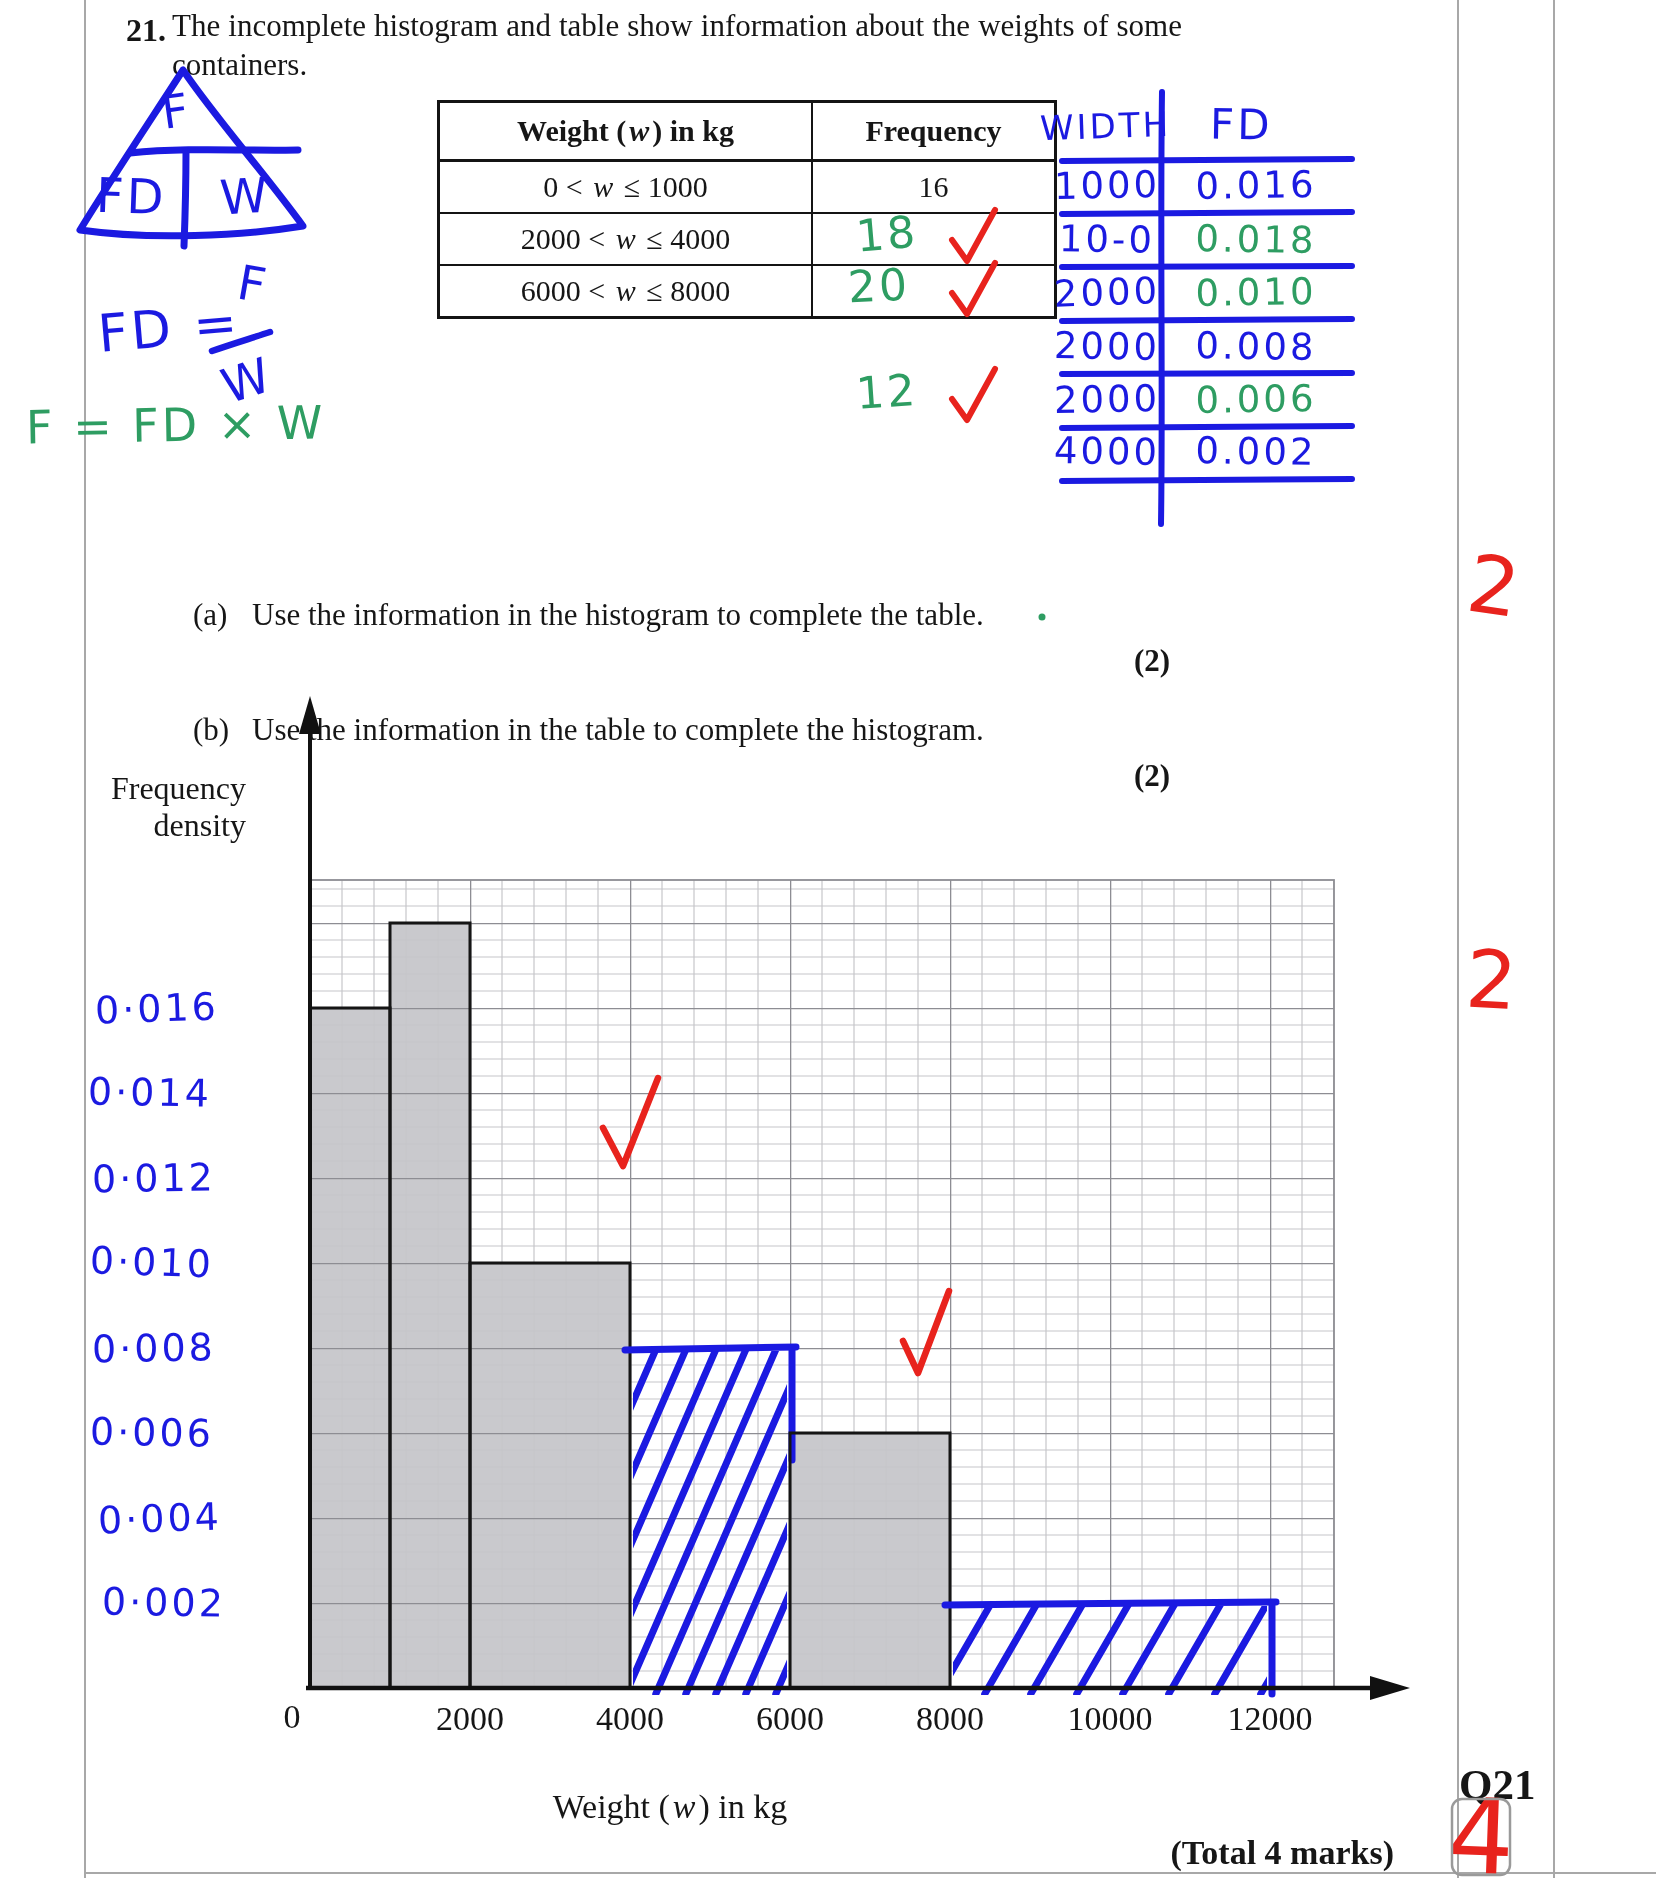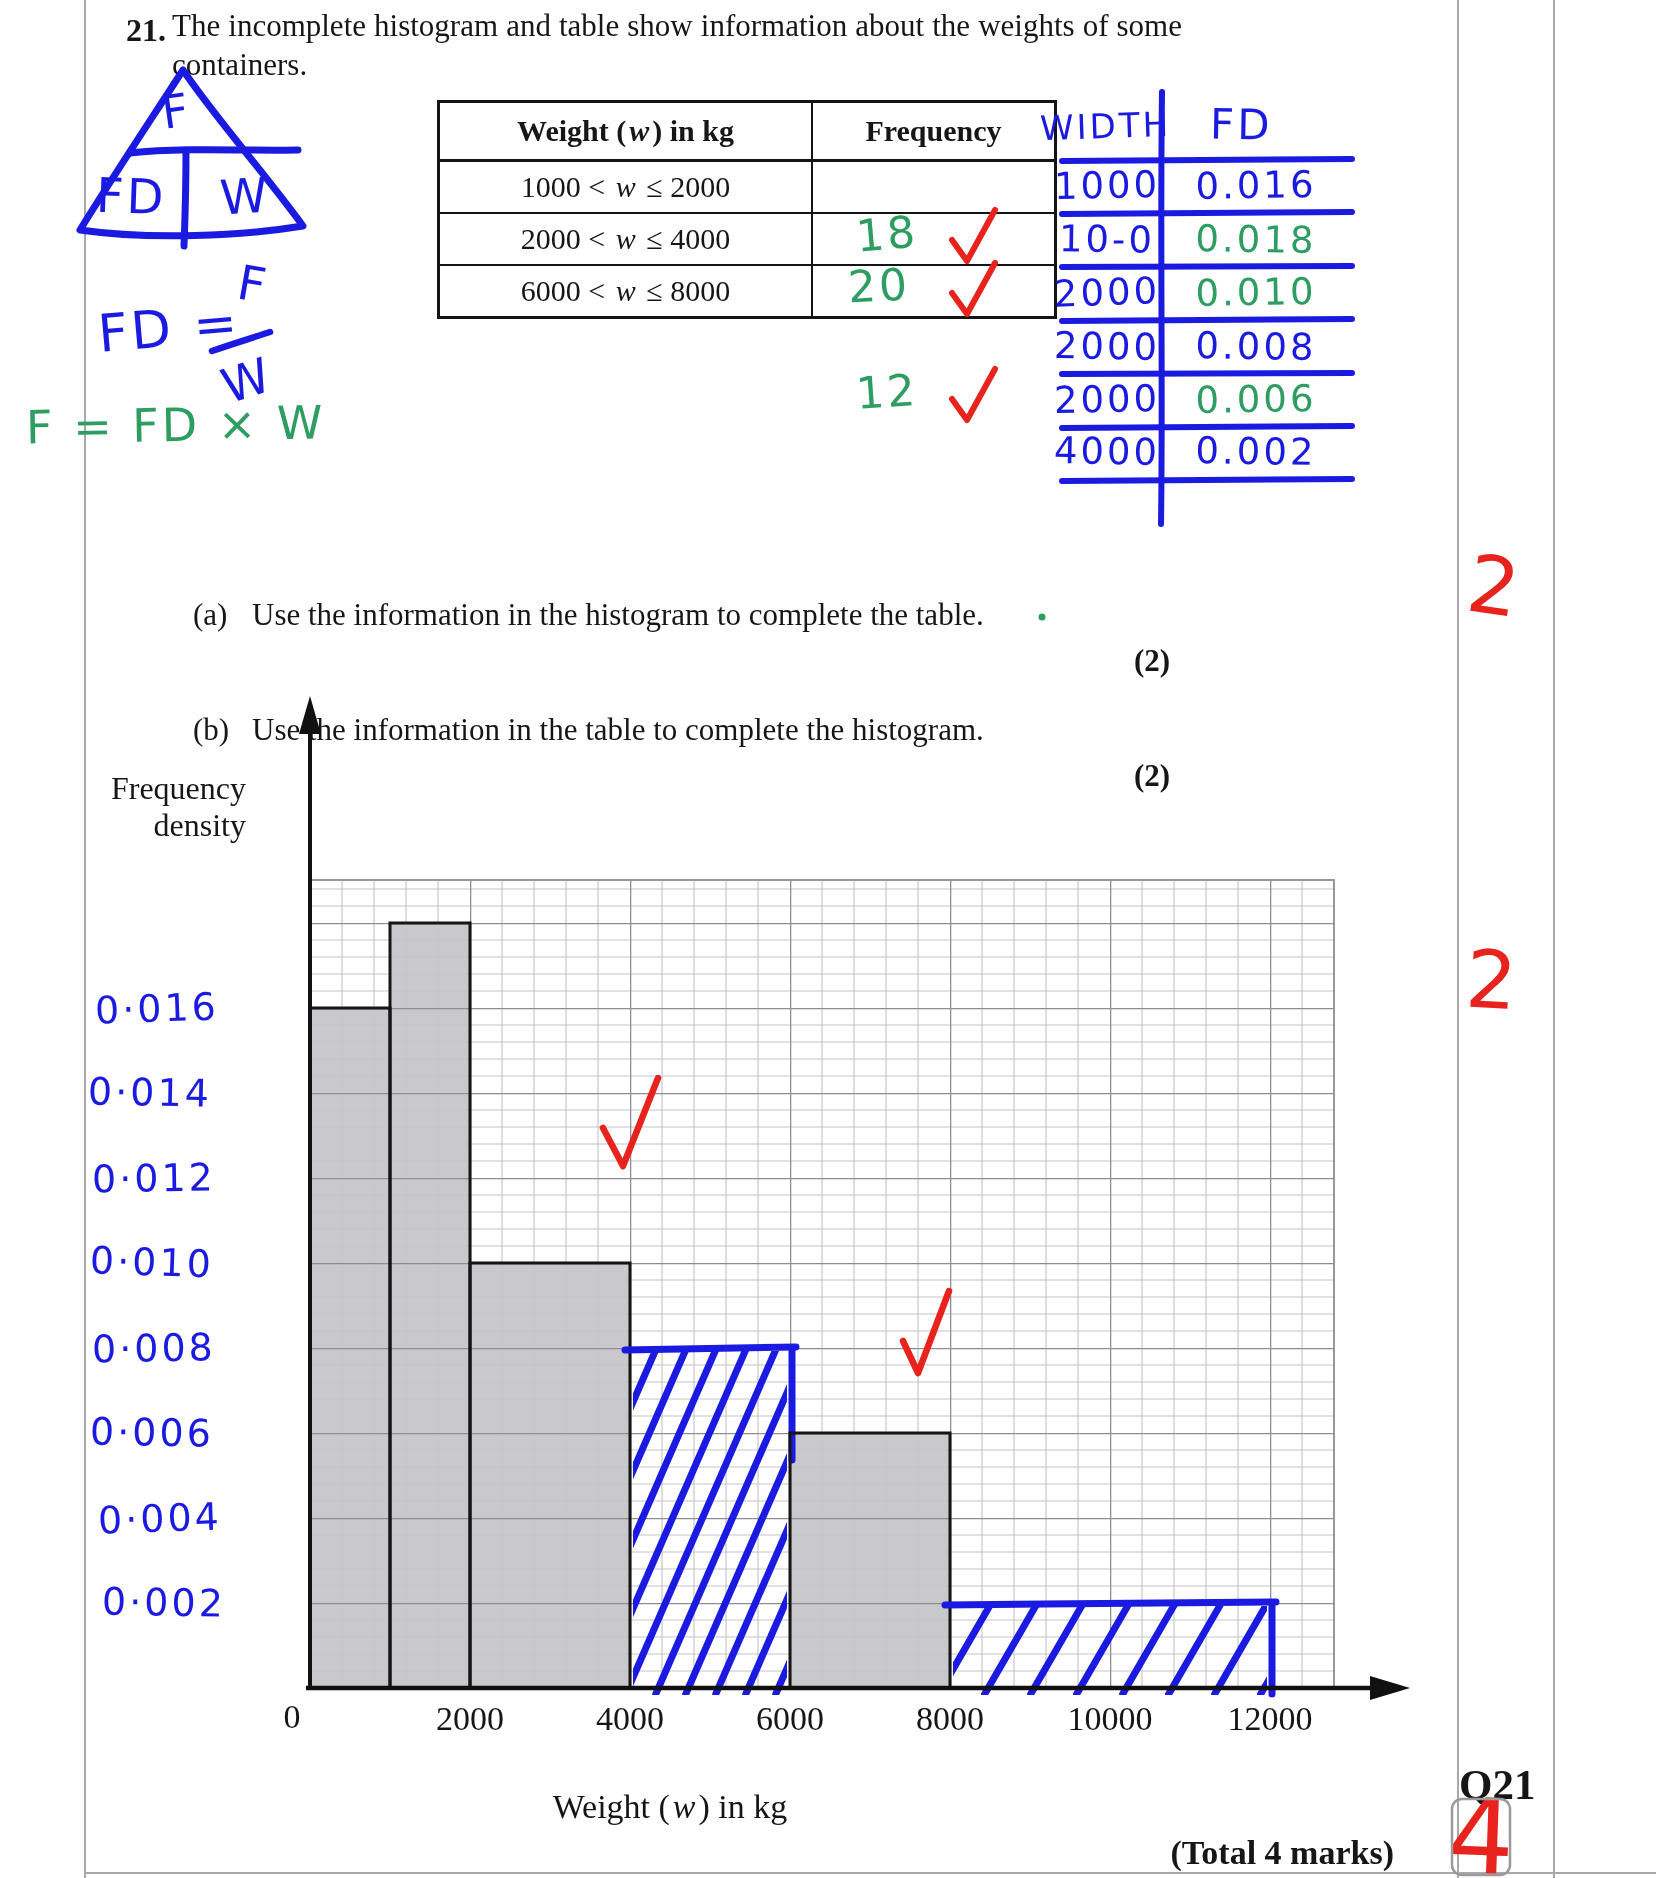--- a/index.html
+++ b/index.html
@@ -44,22 +44,22 @@
 
   <table class="qtable">
     <thead>
       <tr>
         <th class="c1"><span>Weight (</span><span class="wv">w</span><span>) in kg</span></th>
         <th class="c2">Frequency</th>
       </tr>
     </thead>
     <tbody>
       <tr>
-          <td class="c1"><span>1000 &lt; </span><span class="wv">w</span><span> ≤ 2000</span></td>
-          <td class="c2"></td>
+          <td class="c1"><span>0 &lt; </span><span class="wv">w</span><span> ≤ 1000</span></td>
+          <td class="c2">16</td>
         </tr>
       <tr>
           <td class="c1"><span>2000 &lt; </span><span class="wv">w</span><span> ≤ 4000</span></td>
           <td class="c2"></td>
         </tr>
       <tr>
           <td class="c1"><span>6000 &lt; </span><span class="wv">w</span><span> ≤ 8000</span></td>
           <td class="c2"></td>
         </tr>
     </tbody>

